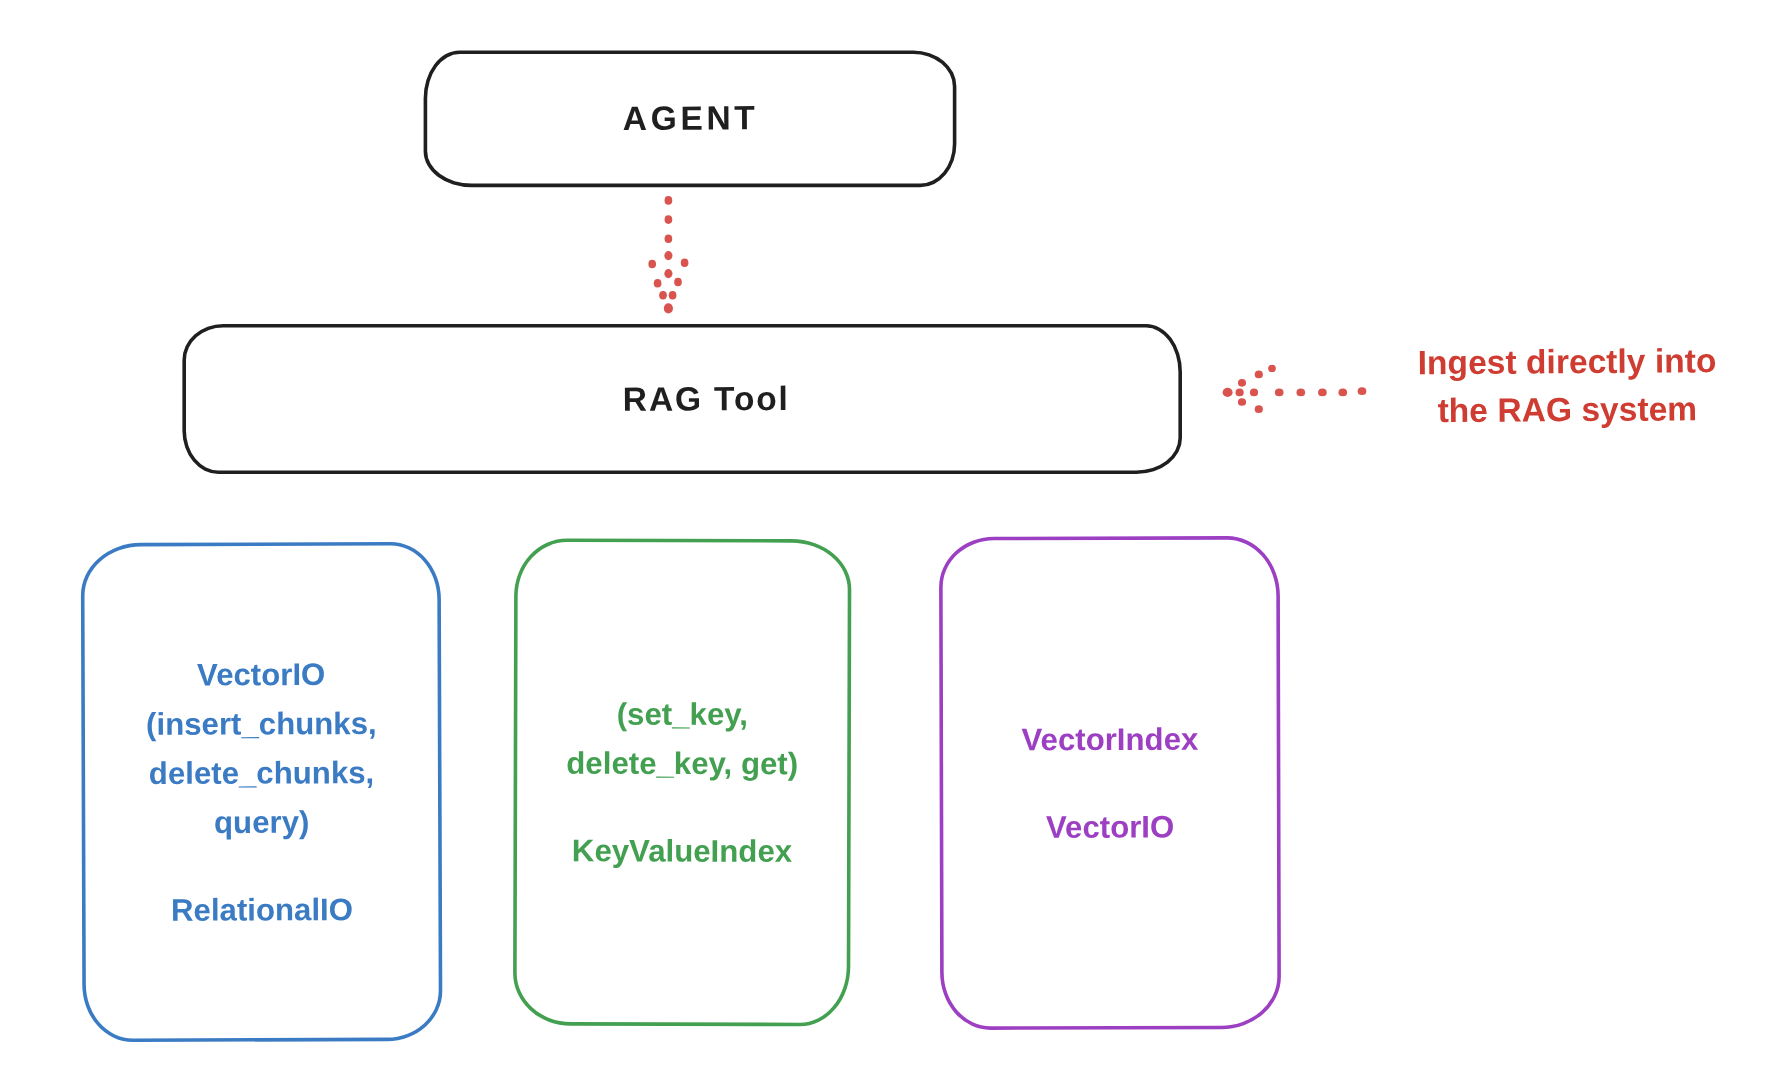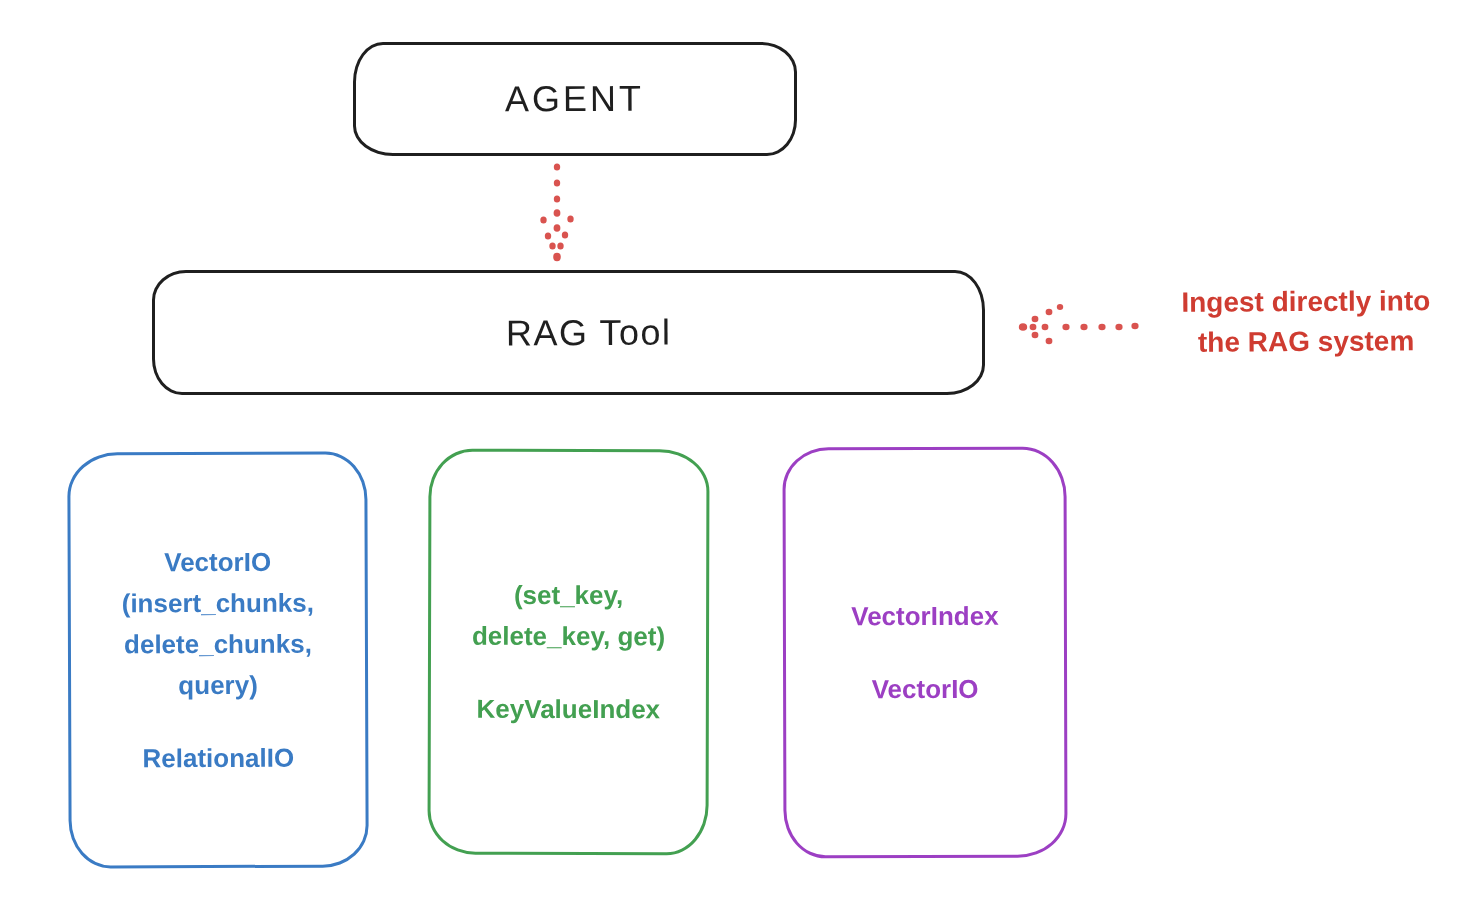--- a/index.html
+++ b/index.html
@@ -30,22 +30,22 @@
     border-radius: 30px 36px 30px 40px / 40px 30px 36px 30px;
   }
   .box-rag {
     left: 152px; top: 270px; width: 833px; height: 125px;
     border-color: #1f1f1f;
     border-radius: 34px 30px 38px 30px / 30px 40px 30px 36px;
     padding-left: 40px;
   }
   .black-label {
     color: #1f1f1f;
-    font-size: 36px;
-    font-weight: 400;
+    font-size: 28px;
+    font-weight: 700;
     letter-spacing: 3px;
     transform: rotate(-0.3deg);
   }
   .black-label.rag { letter-spacing: 1.5px; }
 
   
   .io-box {
     position: absolute;
     box-sizing: border-box;
     display: flex;

